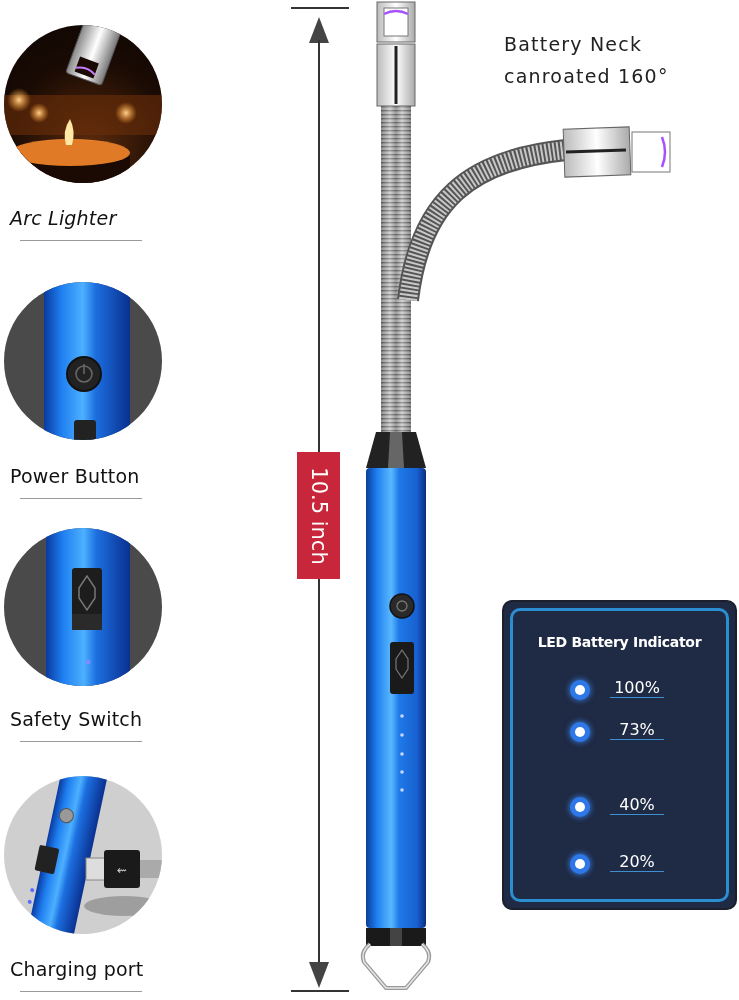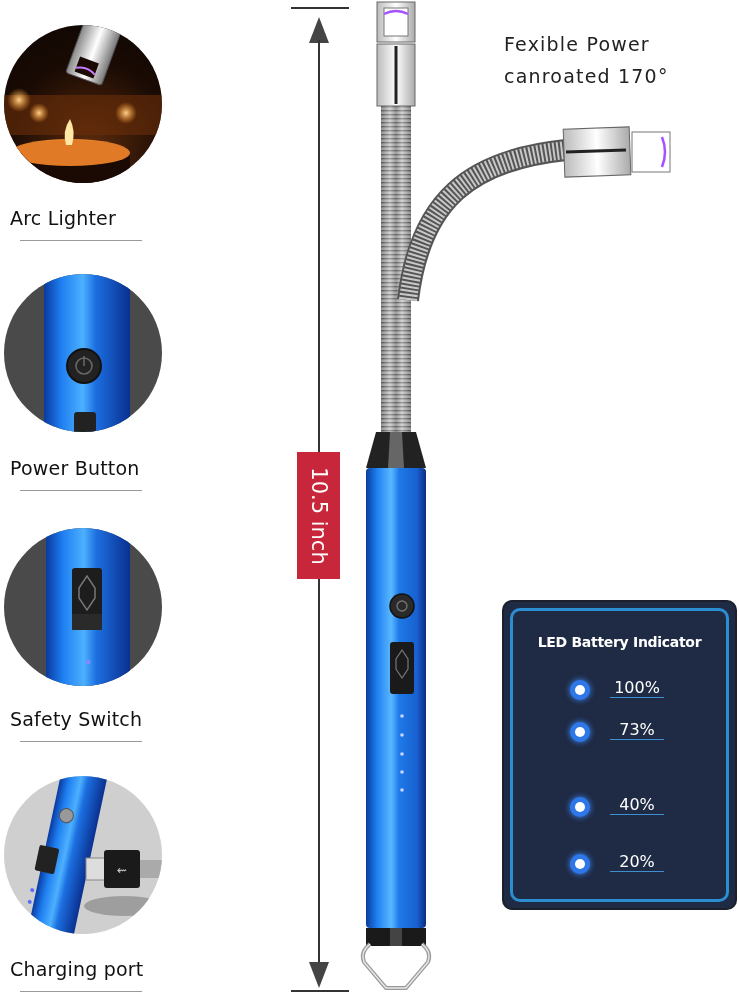--- a/index.html
+++ b/index.html
@@ -54,25 +54,25 @@
       <rect x="6" y="128" width="120" height="40" fill="#1a0a03"></rect>
       <ellipse cx="66" cy="128" rx="60" ry="13" fill="#e07a26"></ellipse>
       <path d="M62 120 q-4 -14 4 -26 q6 12 2 26 z" fill="#ffe7a6"></path>
       <g transform="rotate(20 80 50)">
         <rect x="62" y="-4" width="38" height="58" rx="3" fill="url(#chrome)" stroke="#555"></rect>
         <rect x="70" y="34" width="20" height="16" fill="#1a0a03"></rect>
         <path d="M70 46 q10 -6 20 0" stroke="#c57bff" stroke-width="2" fill="none"></path>
       </g>
     </svg>
   </div>
-  <span class="feature-label" style="top:207px;">Arc Lighter</span>
+  <span class="feature-label" style="top:207px;font-style:italic;">Arc Lighter</span>
   <div class="feature-rule" style="top:240px;"></div>
 </div>
 
-<div class="feature" style="top:274px;height:220px;padding-left:28px;">
+<div class="feature" style="top:282px;height:220px;padding-left:28px;">
   <div class="circle" style="top:0;background:#4a4a4a;">
     <svg width="158" height="158" viewBox="0 0 158 158">
       <defs>
           <linearGradient id="blu" x1="0" y1="0" x2="1" y2="0">
             <stop offset="0" stop-color="#0a3aa0"></stop>
             <stop offset=".2" stop-color="#1e7ef0"></stop>
             <stop offset=".45" stop-color="#4db0ff"></stop>
             <stop offset=".6" stop-color="#1c6fe0"></stop>
             <stop offset="1" stop-color="#0a3090"></stop>
           </linearGradient>
@@ -196,22 +196,22 @@
   <circle cx="52" cy="790" r="1.8" fill="#c9d6ff"></circle>
 
   <rect x="16" y="928" width="60" height="18" fill="#1a1a1a"></rect>
   <rect x="40" y="928" width="12" height="18" fill="#444"></rect>
 
   <path d="M20 944 q-10 8 -6 18 l22 26 h20 l22 -26 q4 -10 -6 -18" stroke="#999" stroke-width="4" fill="none"></path>
   <path d="M20 944 q-10 8 -6 18 l22 26 h20 l22 -26 q4 -10 -6 -18" stroke="#e8e8e8" stroke-width="1.5" fill="none"></path>
 </svg>
 
 <div class="neck-caption">
-  <div>Fexible Power</div>
-  <div>canroated 170°</div>
+  <div>Battery Neck</div>
+  <div>canroated 160°</div>
 </div>
 
 <div class="panel">
   <div class="panel-inner"></div>
   <div class="panel-title">LED Battery Indicator</div>
   <div class="level" style="top:76px;">
     <span class="dot"></span>
     <span class="level-label">100%</span>
   </div>
   <div class="level" style="top:118px;">

